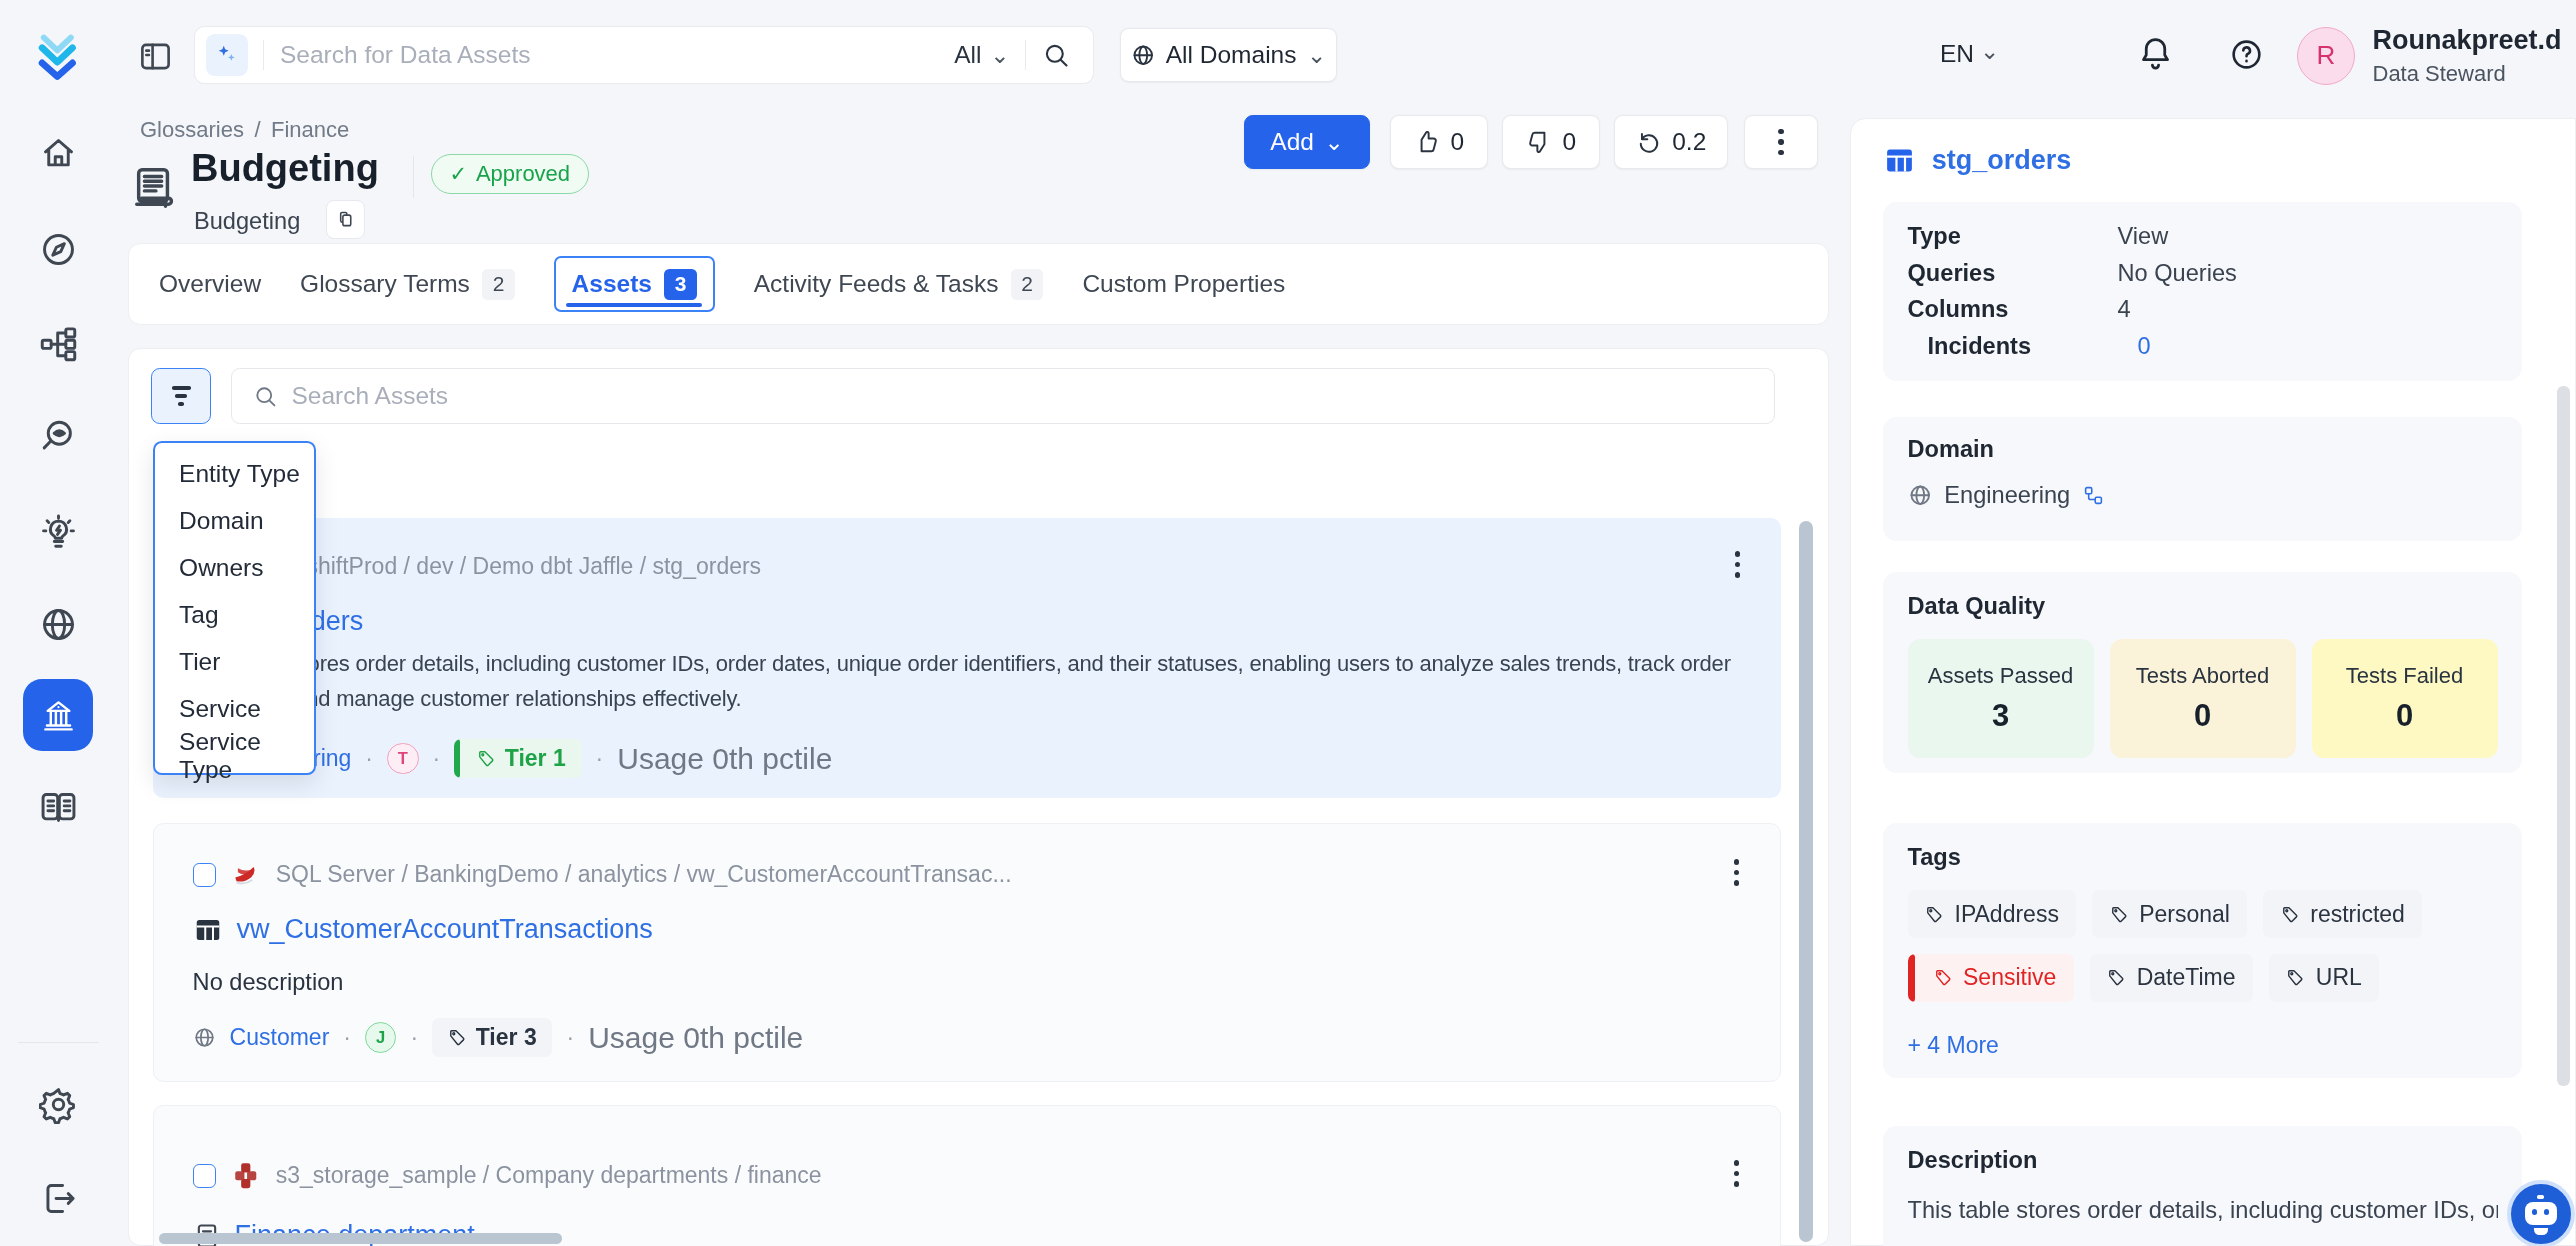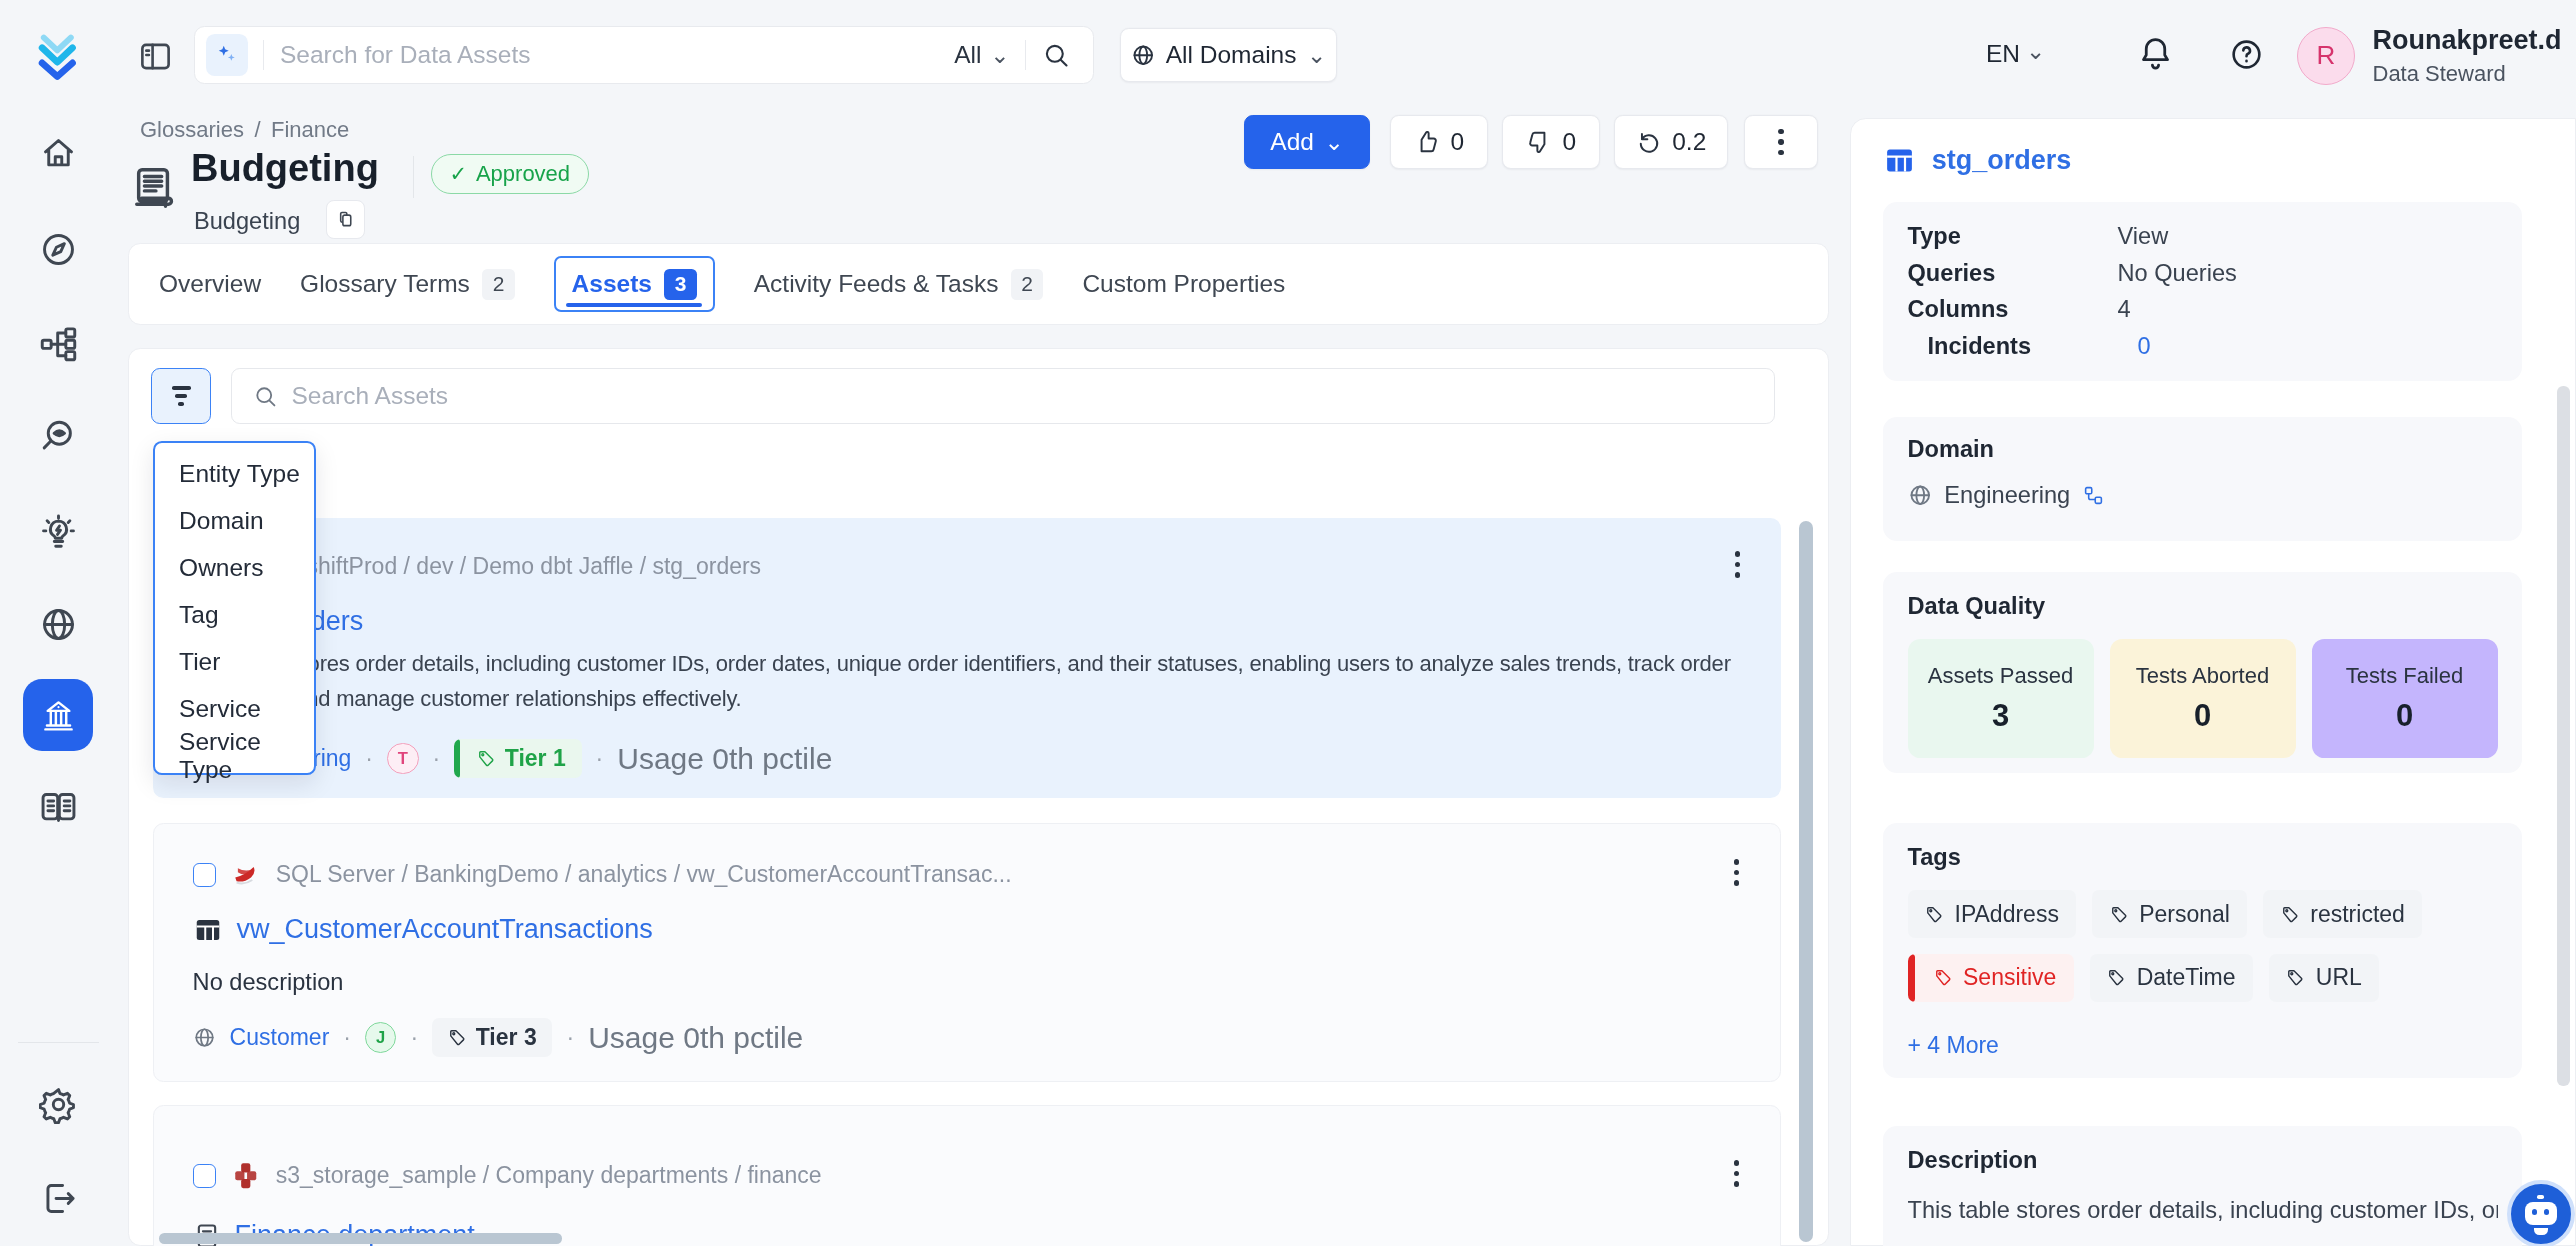--- a/index.html
+++ b/index.html
@@ -151,21 +151,21 @@
   <div class="btn" style="left:1120px;top:28px;width:217px;">
     <svg class="ic" viewBox="0 0 24 24" style="width:24.5px;height:24.5px;color:#2a3340;">
         <circle cx="12" cy="12" r="8.6"></circle>
         <ellipse cx="12" cy="12" rx="3.8" ry="8.6"></ellipse>
         <path d="M3.4 12 h17.2"></path>
       </svg>
     <span>All Domains</span>
     <span class="chev">⌄</span>
   </div>
 
-  <div class="abs" style="left:1986px;top:40px;display:flex;gap:6px;cursor:pointer;">
+  <div class="abs" style="left:1940px;top:40px;display:flex;gap:6px;cursor:pointer;">
     <span style="font-size:24.5px;color:#1f2733;">EN</span>
     <span class="chev">⌄</span>
   </div>
 
   <div class="abs" style="left:2137px;top:35px;width:37px;height:37px;color:#1f2733;cursor:pointer;">
     <svg class="ic" viewBox="0 0 24 24">
         <path d="M12 3 a6 6 0 0 0-6 6 v4 l-1.8 3 h15.6 L18 13 V9 a6 6 0 0 0-6-6 z M10 19.5 a2 2 0 0 0 4 0"></path>
       </svg>
   </div>
 
@@ -470,21 +470,21 @@
     <div class="ptlabel">Data Quality</div>
     <div style="display:flex;justify-content:space-between;margin-top:19px;">
       <div class="stat" style="background:#e9f7ef;">
         <span class="sl">Assets Passed</span>
         <span class="sv">3</span>
       </div>
       <div class="stat" style="background:#fbf3d9;">
         <span class="sl">Tests Aborted</span>
         <span class="sv">0</span>
       </div>
-      <div class="stat" style="background:#c4b5fd;">
+      <div class="stat" style="background:#fef9c3;">
         <span class="sl">Tests Failed</span>
         <span class="sv">0</span>
       </div>
     </div>
   </div>
 
   <div class="panelcard" style="top:704px;height:255px;padding:21px 24.5px;">
     <div class="ptlabel">Tags</div>
     <div style="display:flex;flex-wrap:wrap;gap:15.8px;margin-top:19px;width:543px;">
       <span class="pill">

